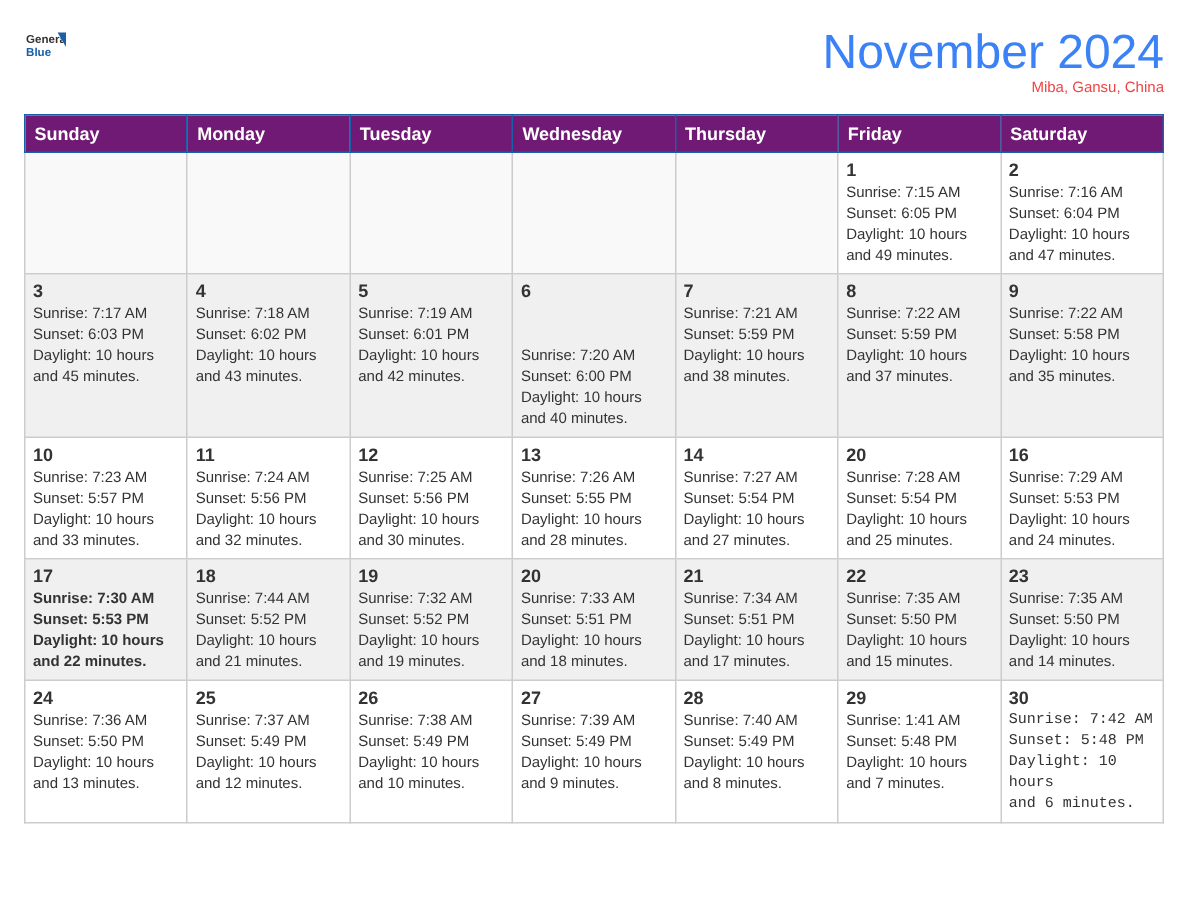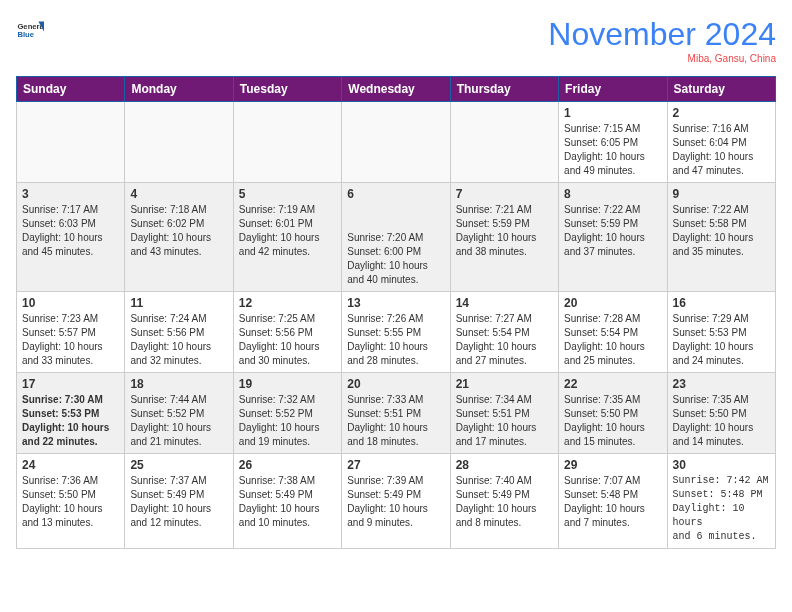--- a/index.html
+++ b/index.html
@@ -313,21 +313,21 @@
         </td>
         <td>
           <span class="day-number">28</span>
           <div class="day-info" style="white-space: pre-line;">Sunrise: 7:40 AM
 Sunset: 5:49 PM
 Daylight: 10 hours
 and 8 minutes.</div>
         </td>
         <td>
           <span class="day-number">29</span>
-          <div class="day-info" style="white-space: pre-line;">Sunrise: 7:07 AM
+          <div class="day-info" style="white-space: pre-line;">Sunrise: 1:41 AM
 Sunset: 5:48 PM
 Daylight: 10 hours
 and 7 minutes.</div>
         </td>
         <td>
           <span class="day-number">30</span>
           <div class="day-info" style="white-space: pre-line; font-family: Liberation Mono, monospace;">Sunrise: 7:42 AM
 Sunset: 5:48 PM
 Daylight: 10 hours
 and 6 minutes.</div>

